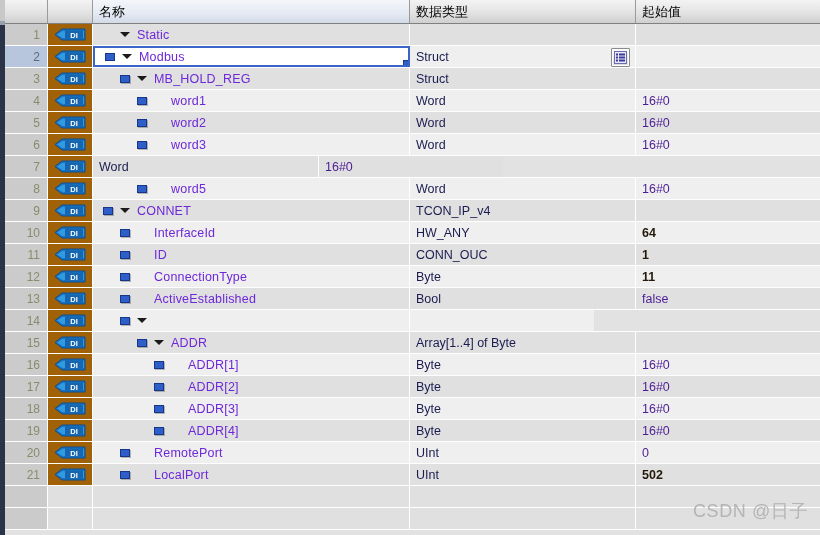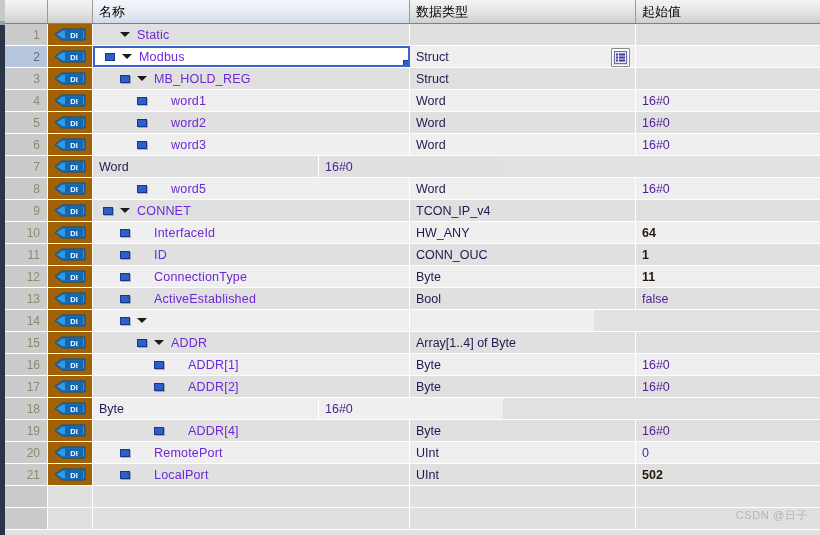--- a/index.html
+++ b/index.html
@@ -232,21 +232,21 @@
     box-shadow: inset 0 0 0 1px #ffffff;
     display: flex; align-items: center; justify-content: center;
     border-radius: 1px;
   }
 
   
   .watermark {
     position: absolute;
     right: 12px;
     bottom: 12px;
-    font-size: 11px;
+    font-size: 18px;
     color: #b4b4b4;
     font-family: "Liberation Sans", "DejaVu Sans", sans-serif;
     letter-spacing: 0.6px;
     z-index: 9;
     pointer-events: none;
   }
 </style>
 </head>
 <body>
 
@@ -735,20 +735,30 @@
       <div class="row odd">
         <div class="cell c-num">18</div>
         <div class="cell c-icon">
           <span class="di-tag"><svg width="31" height="13" viewBox="0 0 31 13" xmlns="http://www.w3.org/2000/svg">
               <path d="M0 6.5 L7 1 L30 1 L30 12 L7 12 Z" fill="#1a74c4" stroke="#0d4c8c" stroke-width="1"></path>
               <path d="M2 6.5 L7.5 3 L29 3 L29 10 L7.5 10 Z" fill="#2f9be0"></path>
               <rect x="10" y="2.5" width="18" height="8" fill="#1565b0"></rect>
               <text x="19" y="9.7" font-family="Liberation Sans, sans-serif" font-size="7.5" font-weight="bold" fill="#ffffff" text-anchor="middle">DI</text>
             </svg></span>
         </div>
+        <div class="cell c-name">
+          <div class="name-inner">
+            <div class="indent" style="width: 57px;"></div>
+            <div class="sq">
+              <i></i>
+            </div>
+            <div class="tri"></div>
+            <span class="nm">ADDR[3]</span>
+          </div>
+        </div>
         <div class="cell c-dtype">
           <span>Byte</span>
         </div>
         <div class="cell c-value">
           <span class="v-default">16#0</span>
         </div>
       </div>
       <div class="row even">
         <div class="cell c-num">19</div>
         <div class="cell c-icon">

